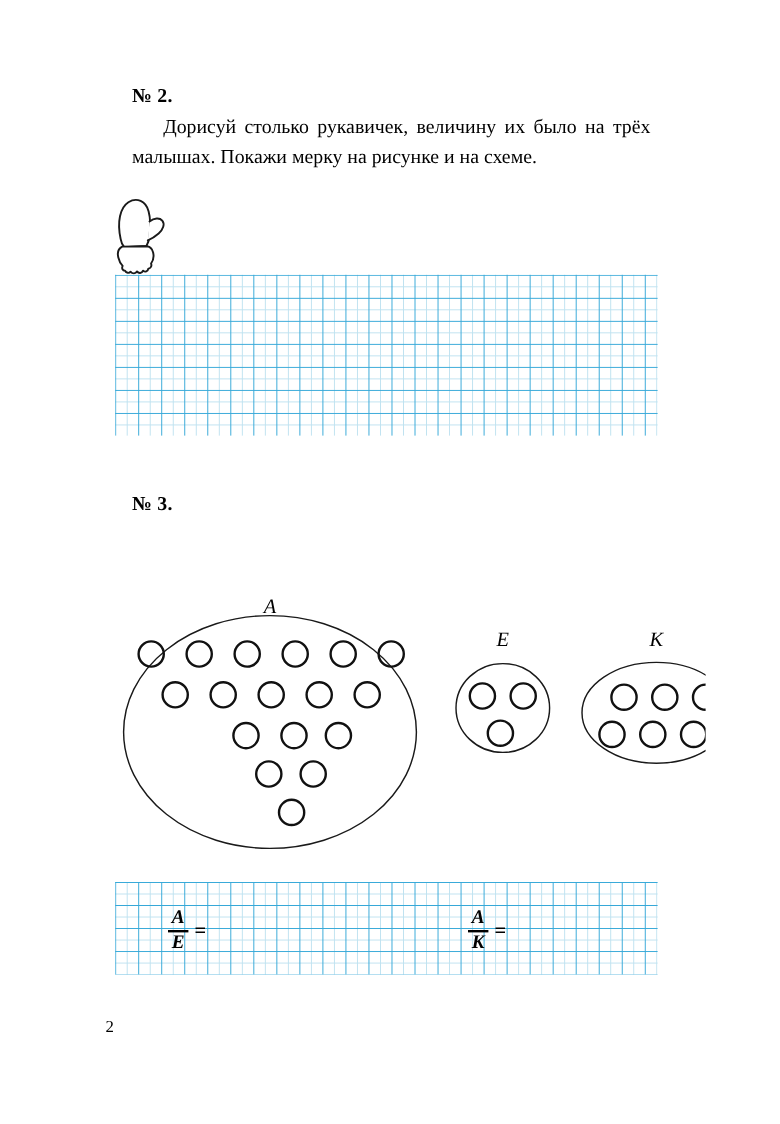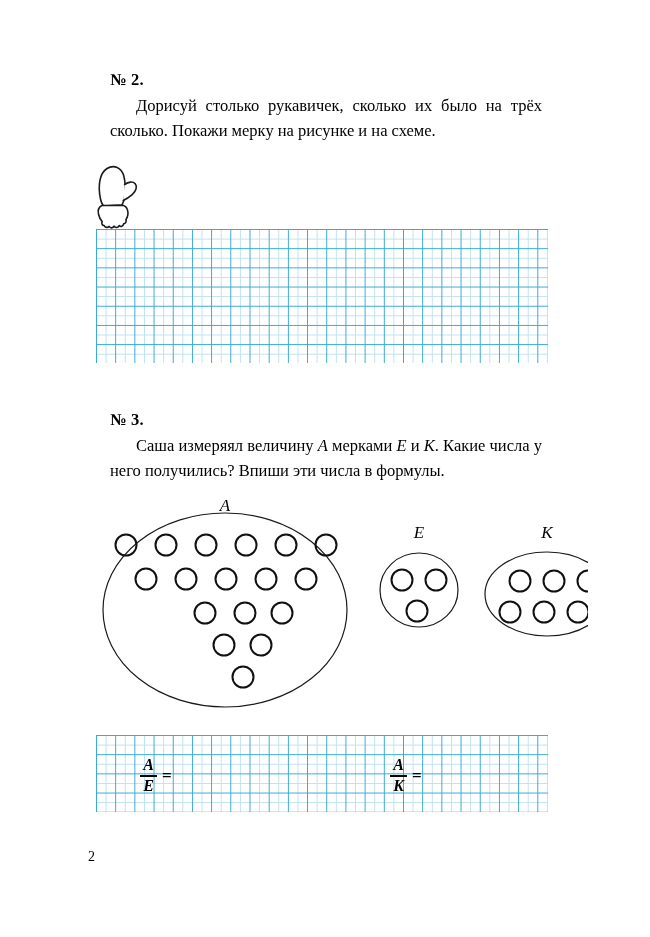--- a/index.html
+++ b/index.html
@@ -156,21 +156,21 @@
     font-size: 14px;
   }
 </style>
 </head>
 <body>
 
 <div class="page">
 
   <div class="task-num" id="task2-num">№ 2.</div>
 
-  <div class="task-body" id="task2-text">Дорисуй столько рукавичек, сколько их было на трёх сколько. Покажи мерку на рисунке и на схеме.</div>
+  <div class="task-body" id="task2-text">Дорисуй столько рукавичек, величину их было на трёх малышах. Покажи мерку на рисунке и на схеме.</div>
 
   <div id="mitten">
     <svg width="70" height="74" viewBox="0 0 70 74" xmlns="http://www.w3.org/2000/svg">
       <g fill="#ffffff" stroke="#1a1a1a" stroke-width="1.6" stroke-linejoin="round" stroke-linecap="round">
 
         <path d="M12.5 36 C9.5 22 12 10 19 5.5 C26 1.2 33.5 4.5 35.8 13 C37.6 19.6 37.4 27 36.6 33.5
                  C36.2 37.2 35.2 40 34 42 L15.5 43 C14 41.2 13 38.8 12.5 36 Z"></path>
 
         <path d="M36.6 21.5 C40.5 18.6 45 18.2 47.2 20.8 C49.6 23.6 48 28.3 44.2 31.6
                  C41 34.4 37.4 36.4 35.2 37.4"></path>
@@ -181,23 +181,20 @@
                  C32.9 64.1 35.3 63.2 35.6 60.9 C37.6 60.6 38.7 58.6 37.9 56.6
                  C39.6 54.2 40.4 50.6 39.6 47.4 C38.9 44.5 37 42.6 34.6 42.2 Z"></path>
       </g>
     </svg>
   </div>
 
   <div class="grid" id="grid-top"></div>
 
   <div class="task-num" id="task3-num">№ 3.</div>
 
-  <div class="task-body" id="task3-text">
-    <span>Саша измеряял величину </span><span class="ital">A</span><span> мерками </span><span class="ital">E</span><span> и </span><span class="ital">К</span><span>. Какие числа у него получились? Впиши эти числа в формулы.</span>
-  </div>
 
   <div id="sets">
     <svg width="500" height="232" viewBox="0 0 500 232" xmlns="http://www.w3.org/2000/svg">
 
       <g>
         <text x="137" y="18" text-anchor="middle" class="set-label">A</text>
         <ellipse cx="137" cy="117" rx="122" ry="97" fill="none" stroke="#1a1a1a" stroke-width="1.2"></ellipse>
 
         <circle cx="38" cy="52" r="10.5" fill="none" stroke="#111" stroke-width="2"></circle>
         <circle cx="78" cy="52" r="10.5" fill="none" stroke="#111" stroke-width="2"></circle>

